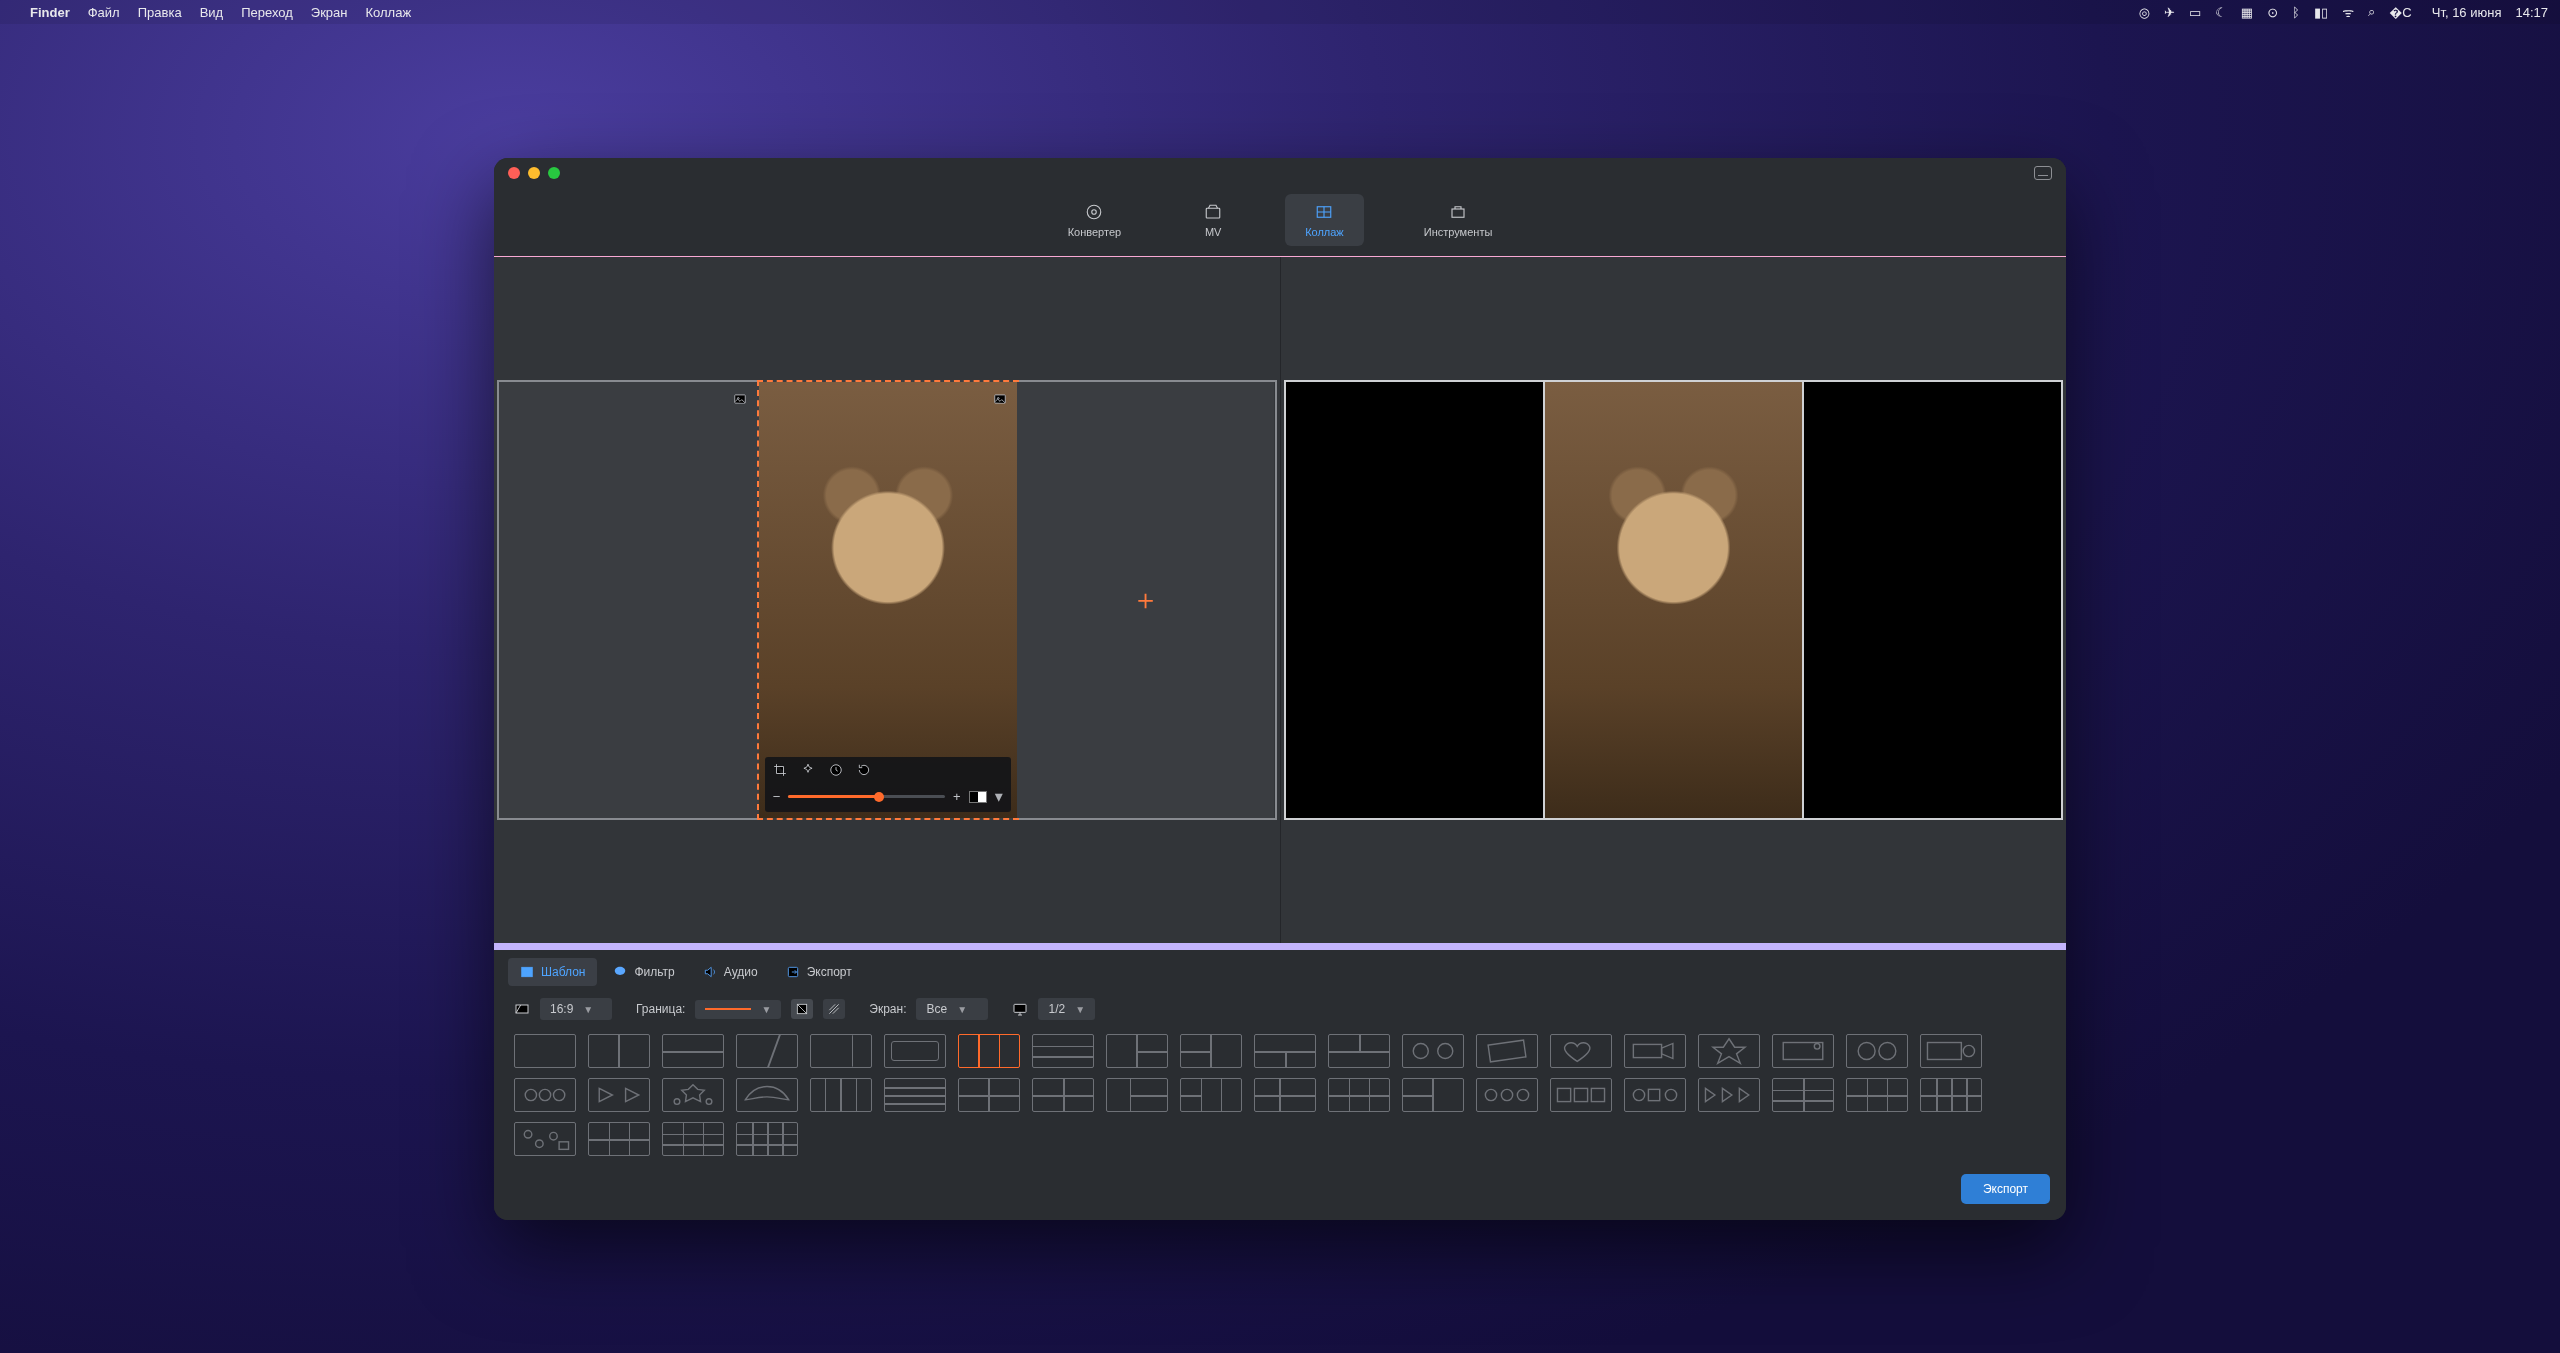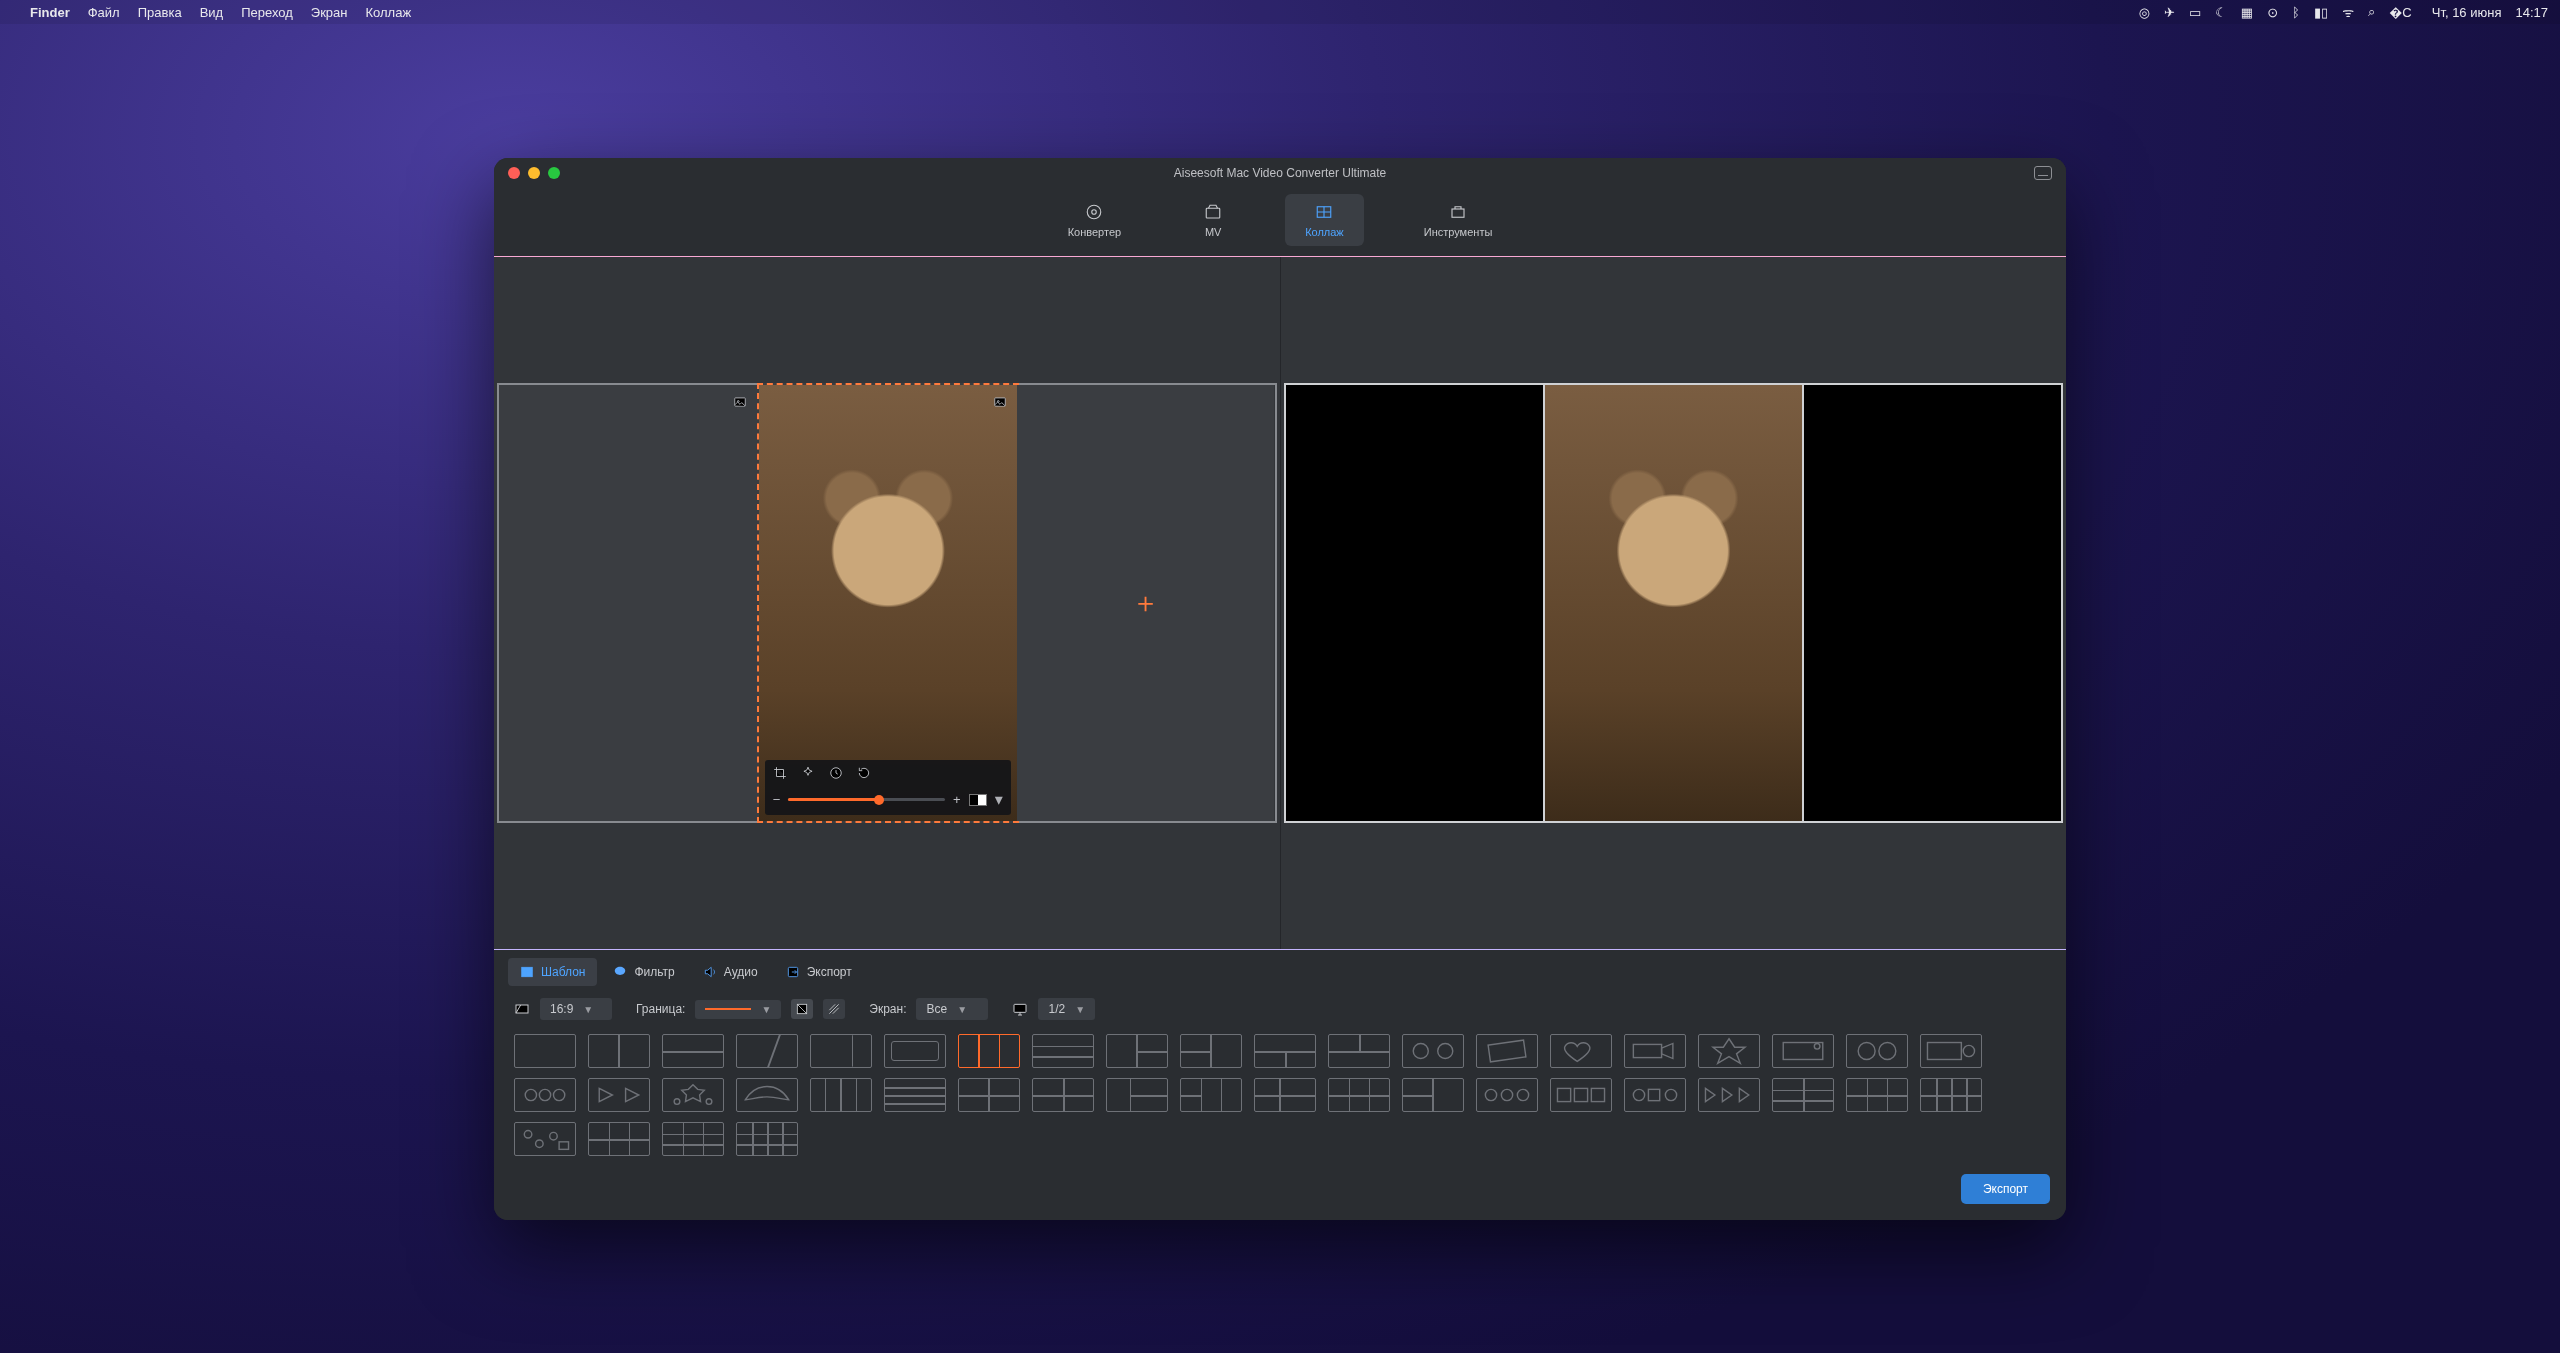--- a/index.html
+++ b/index.html
@@ -111,21 +111,21 @@
 .ct-zoom .minus,.ct-zoom .plus-z{color:#c0c2c7;font-size:13px;}
 .ct-zoom .track{flex:1;height:3px;background:#4a4d53;position:relative;border-radius:2px;}
 .ct-zoom .track .fill{position:absolute;left:0;top:0;bottom:0;width:58%;background:#ff6a2b;border-radius:2px;}
 .ct-zoom .track .knob{position:absolute;left:58%;top:50%;width:10px;height:10px;border-radius:50%;background:#ff6a2b;transform:translate(-50%,-50%);}
 .ct-zoom .bw{width:18px;height:12px;background:linear-gradient(90deg,#000 50%,#fff 50%);border:1px solid #777;}
 .ct-zoom .chev{color:#aeb0b5;}
 
 .pic-icon svg{stroke:#b8bac0;}
 
 
-.bottom-panel { background:#2a2d31; border-top:1px solid #c4b5fd; display:flex; flex-direction:column; }
+.bottom-panel { background:#2a2d31; border-top:7px solid #c4b5fd; display:flex; flex-direction:column; }
 
 .subtabs-row{display:flex;align-items:center;padding:8px 14px 6px;gap:0;}
 .subtabs{display:flex;gap:4px;}
 .subtab{display:flex;align-items:center;gap:7px;font-size:12px;color:#c8cace;padding:7px 12px;border-radius:4px;}
 .subtab.active{background:#3b3f46;color:#4ea4ff;}
 .subtab.active svg{stroke:#4ea4ff;fill:#4ea4ff;}
 .subtab svg{stroke:#7fb4ff;}
 
 .player{margin-left:auto;display:flex;align-items:center;gap:12px;flex:1;max-width:760px;margin-right:4px;}
 .play-btn,.stop-btn{width:22px;height:22px;border:1.5px solid #bfc1c6;border-radius:50%;display:flex;align-items:center;justify-content:center;}
@@ -195,21 +195,20 @@
 </div>
 
 <div class="window">
 
   <div class="titlebar">
     <div class="traffic">
       <span class="tl-close"></span>
       <span class="tl-min"></span>
       <span class="tl-max"></span>
     </div>
-    <div class="title-text">Aiseesoft Mac Video Converter Ultimate</div>
     <div class="title-right-icon"></div>
   </div>
 
   <div class="top-tabs">
     <div class="top-tab">
       <span class="ticon">
           <svg class="i18" viewBox="0 0 24 24">
             <circle cx="12" cy="12" r="9"></circle>
             <circle cx="12" cy="12" r="3"></circle>
           </svg>

